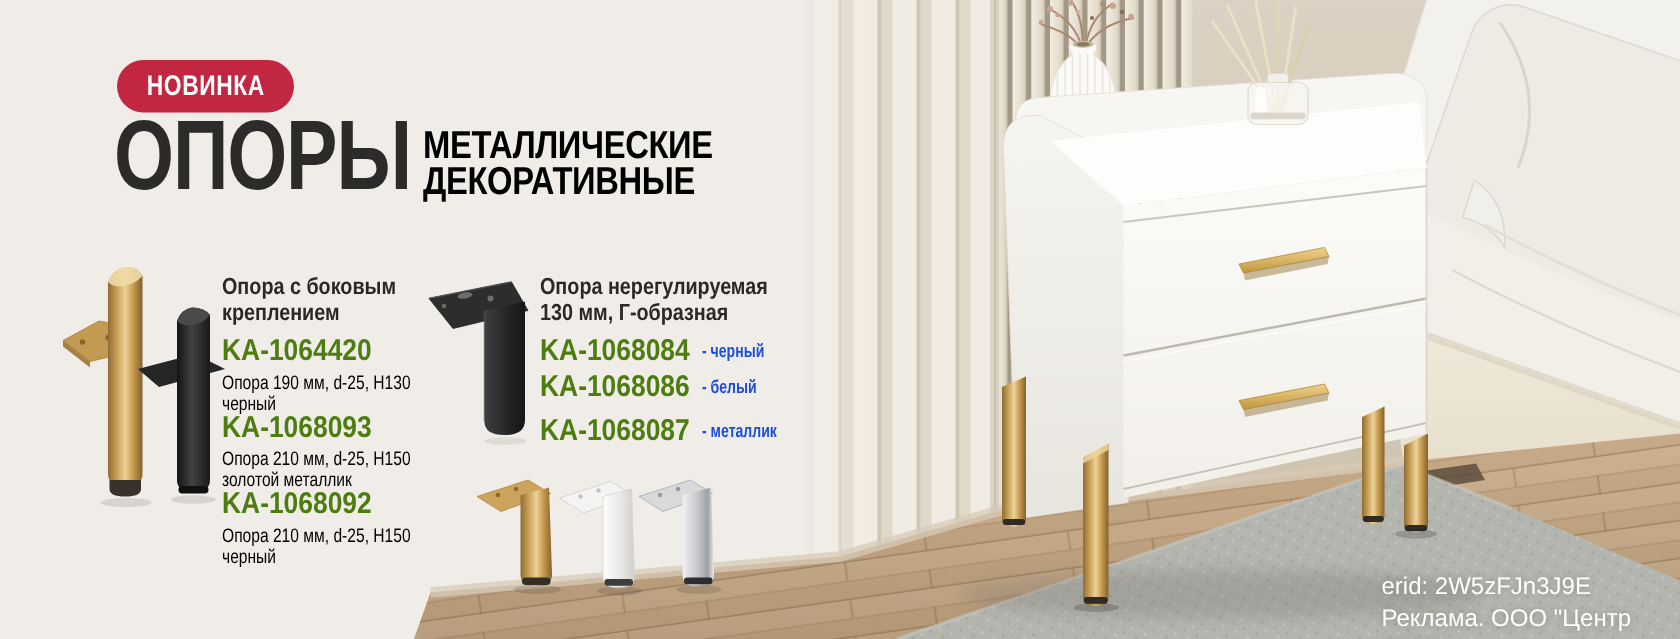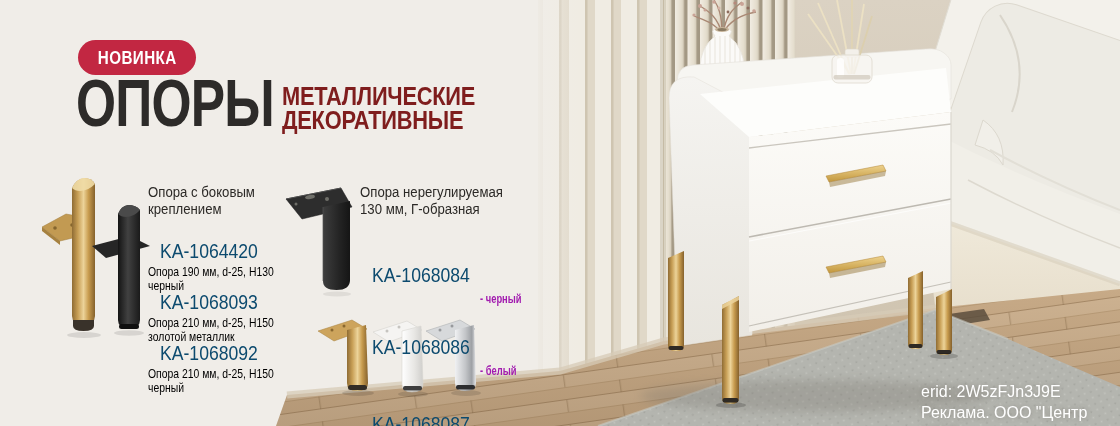--- a/index.html
+++ b/index.html
@@ -9,30 +9,30 @@
   .t{display:inline-block;transform-origin:0 0;white-space:nowrap;}
   .sx75{transform:scaleX(.75);} .sx78{transform:scaleX(.78);} .sx80{transform:scaleX(.80);}
   .sx84{transform:scaleX(.84);} .sx85{transform:scaleX(.85);} .sx88{transform:scaleX(.88);}
   .badge{position:absolute;left:78px;top:40px;height:35px;min-width:115px;
     background:#c22742;border-radius:18px;display:flex;align-items:center;justify-content:center;
     color:#fff;font-weight:bold;font-size:19px;letter-spacing:.5px;padding:0 10px;box-sizing:border-box;}
   .badge .t{transform-origin:50% 50%;transform:scaleX(.8);}
   .title{position:absolute;left:76px;top:72px;font-size:66px;font-weight:bold;
     color:#2d2b29;line-height:62px;letter-spacing:-1px;}
   .subtitle{position:absolute;left:282px;top:84px;font-size:26px;font-weight:bold;
-    color:#7f1d1d;line-height:24px;letter-spacing:-.3px;}
+    color:#000000;line-height:24px;letter-spacing:-.3px;}
   .col{position:absolute;top:183px;}
   .col1{left:148px;} .col2{left:360px;}
-  .col-header{font-size:15.5px;line-height:17px;font-weight:normal;color:#2b2926;margin-bottom:25px;}
+  .col-header{font-size:15.5px;line-height:17px;font-weight:bold;color:#2b2926;margin-bottom:8px;}
   .prod{margin-bottom:1px;}
-  .code{font-size:20px;font-weight:normal;color:#0c4a6e;line-height:19px;margin-left:12px;}
+  .code{font-size:20px;font-weight:bold;color:#4d7c0f;line-height:19px;}
   .desc{font-size:13px;line-height:13.5px;color:#000000;margin-top:4px;}
-  .row{line-height:19px;margin-bottom:5px;display:flex;align-items:center;}
+  .row{line-height:19px;margin-bottom:5px;display:flex;align-items:flex-start;}
   .col2 .code{width:104px;}
-  .suffix{font-size:12.5px;font-weight:bold;color:#a21caf;margin-left:4px;margin-top:48px;}
+  .suffix{font-size:12.5px;font-weight:bold;color:#1d4ed8;margin-left:4px;}
   .legal{position:absolute;left:921px;top:382px;font-size:16px;line-height:20.5px;
     color:#ffffff;text-shadow:0 0 5px rgba(110,105,95,.45);}
 </style>
 </head>
 <body>
 
 <div class="banner">
 
   <svg class="scene" viewBox="0 0 1120 426" xmlns="http://www.w3.org/2000/svg">
     <defs>

